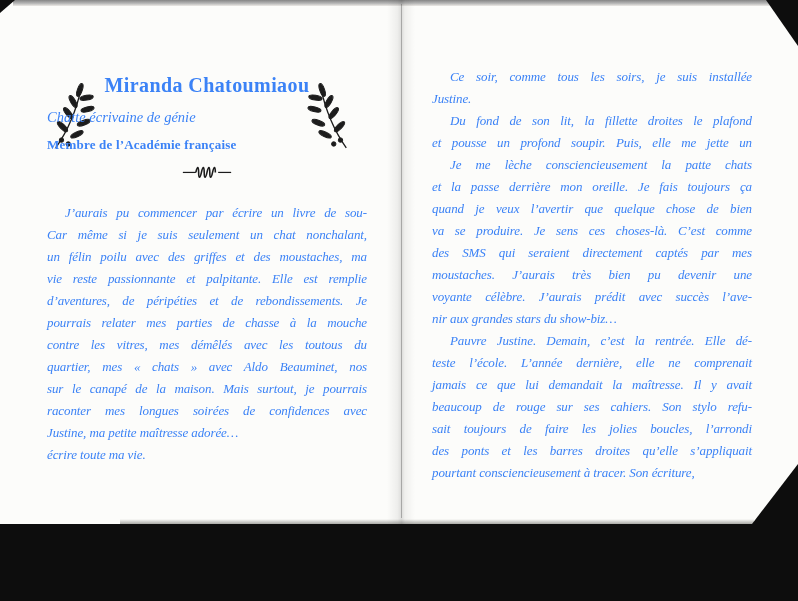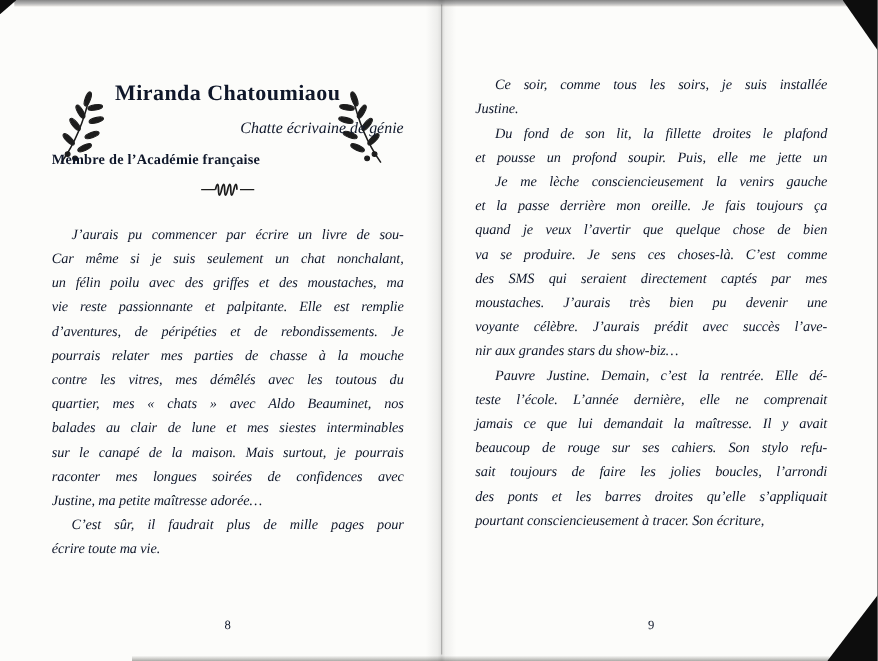--- a/index.html
+++ b/index.html
@@ -1,20 +1,20 @@
 <!DOCTYPE html>
 <html><head>
 <meta charset="utf-8">
 <style>
   html, body { margin: 0; padding: 0; background: #0d0d0d; }
   .shot {
-    position: relative; width: 798px; height: 601px;
+    position: relative; width: 798px; height: 524px;
     background: #0d0d0d; overflow: hidden;
     font-family: "Liberation Serif", "DejaVu Serif", serif;
-    color: #0f172a;
+    color: #3b82f6;
   }
   .spread { position: absolute; inset: 0; background: #fcfcfa; }
 
   
   .top-edge {
     position: absolute; top: 0; left: 13px; right: 28px; height: 6px;
     background: linear-gradient(180deg, #858585 0%, #b5b5b5 55%, #eceae6 100%);
   }
   .bottom-edge {
     position: absolute; bottom: 0; left: 120px; right: 44px; height: 5px;
@@ -38,21 +38,21 @@
   .page-left  { left: 47px; }
   .page-right { left: 432px; }
 
   
   .title {
     position: absolute; top: 74px; left: 0; right: 0; margin: 0;
     text-align: center; font-size: 20px; font-weight: 700; letter-spacing: 0.4px;
   }
   .subtitle {
     position: absolute; top: 109px; left: 0; right: 0;
-    text-align: right; font-style: italic; font-size: 14.5px;
+    text-align: left; font-style: italic; font-size: 14.5px;
   }
   .affiliation {
     position: absolute; top: 137px; left: 0; right: 0;
     text-align: left; font-weight: 700; font-size: 13px; letter-spacing: 0.2px;
   }
   .ornament { position: absolute; top: 163px; left: 0; right: 0; text-align: center; }
   .branch { position: absolute; top: 80px; width: 54px; height: 72px; }
   .branch-left  { left: 1px; }
   .branch-right { right: 13px; transform: scaleX(-1); }
 
@@ -134,45 +134,43 @@
       <div class="body">
           <div class="para">
             <div class="line first">J’aurais pu commencer par écrire un livre de sou-</div>
             <div class="line">Car même si je suis seulement un chat nonchalant,</div>
             <div class="line">un félin poilu avec des griffes et des moustaches, ma</div>
             <div class="line">vie reste passionnante et palpitante. Elle est remplie</div>
             <div class="line">d’aventures, de péripéties et de rebondissements. Je</div>
             <div class="line">pourrais relater mes parties de chasse à la mouche</div>
             <div class="line">contre les vitres, mes démêlés avec les toutous du</div>
             <div class="line">quartier, mes « chats » avec Aldo Beauminet, nos</div>
-            <div class="line">balades au clair de lune et mes siestes interminables</div>
             <div class="line">sur le canapé de la maison. Mais surtout, je pourrais</div>
             <div class="line">raconter mes longues soirées de confidences avec</div>
             <div class="line last">Justine, ma petite maîtresse adorée…</div>
           </div>
           <div class="para">
-            <div class="line first">C’est sûr, il faudrait plus de mille pages pour</div>
             <div class="line last">écrire toute ma vie.</div>
           </div>
         </div>
       <div class="folio">8</div>
     </section>
 
     <section class="page page-right">
       <div class="body">
           <div class="para">
             <div class="line first">Ce soir, comme tous les soirs, je suis installée</div>
             <div class="line last">Justine.</div>
           </div>
           <div class="para">
             <div class="line first">Du fond de son lit, la fillette droites le plafond</div>
             <div class="line">et pousse un profond soupir. Puis, elle me jette un</div>
           </div>
           <div class="para">
-            <div class="line first">Je me lèche consciencieusement la venirs gauche</div>
+            <div class="line first">Je me lèche consciencieusement la patte chats</div>
             <div class="line">et la passe derrière mon oreille. Je fais toujours ça</div>
             <div class="line">quand je veux l’avertir que quelque chose de bien</div>
             <div class="line">va se produire. Je sens ces choses-là. C’est comme</div>
             <div class="line">des SMS qui seraient directement captés par mes</div>
             <div class="line">moustaches. J’aurais très bien pu devenir une</div>
             <div class="line">voyante célèbre. J’aurais prédit avec succès l’ave-</div>
             <div class="line last">nir aux grandes stars du show-biz…</div>
           </div>
           <div class="para">
             <div class="line first">Pauvre Justine. Demain, c’est la rentrée. Elle dé-</div>

